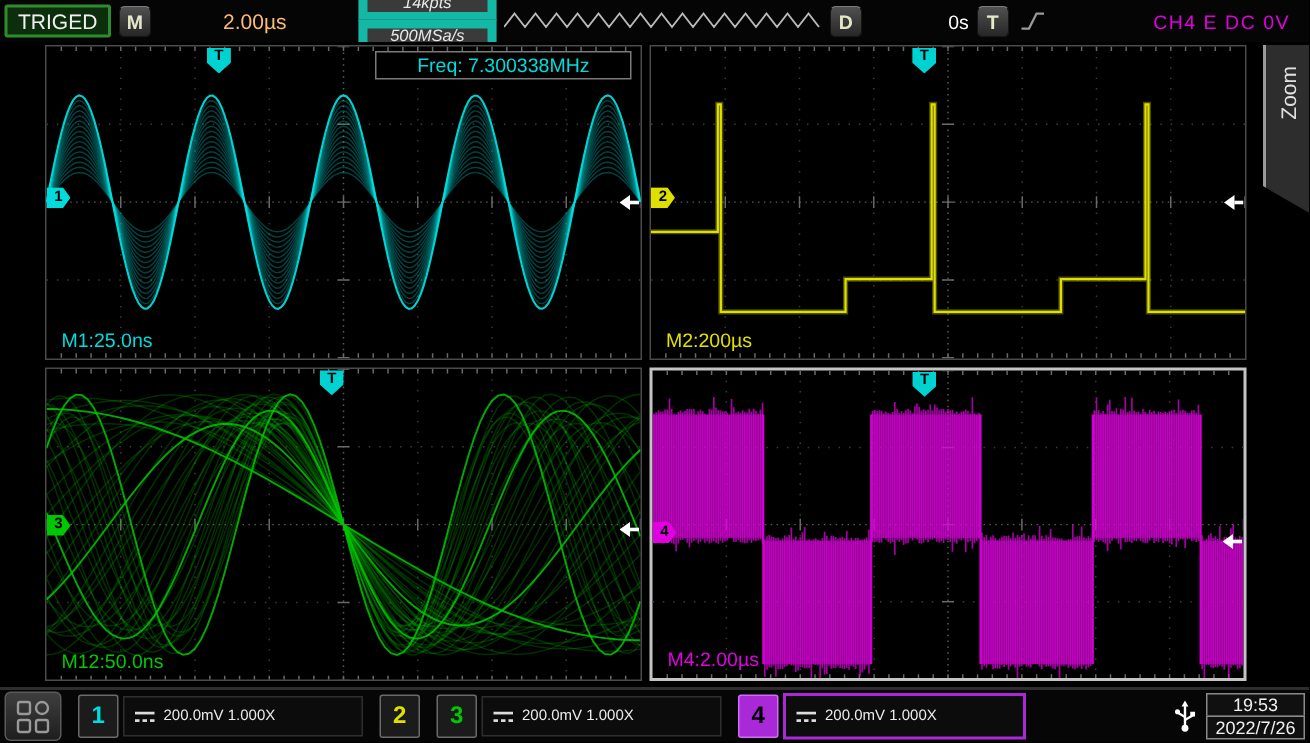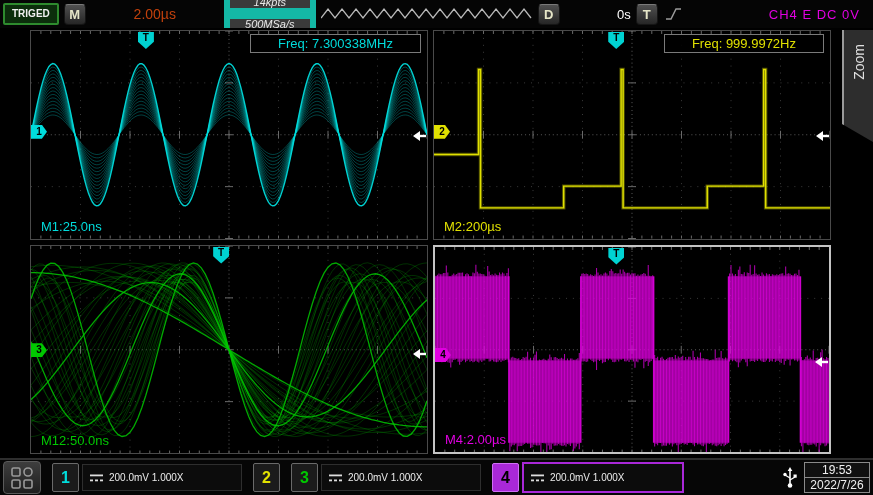--- a/index.html
+++ b/index.html
@@ -2,27 +2,27 @@
 <html><head>
 <meta charset="utf-8">
 <style>
   html,body{margin:0;padding:0;background:#000;}
   .scope{position:relative;width:873px;height:495px;background:#000;
          font-family:"Liberation Sans",sans-serif;overflow:hidden;}
 
   
   .topbar{position:absolute;top:0;left:0;width:873px;height:28px;background:#050505;
           display:flex;align-items:center;gap:5px;padding:0 3px;box-sizing:border-box;}
-  .triged{border:2px solid #2e8b2e;background:#0c2e0c;color:#f0f0f0;font-weight:bold;
-          font-size:10px;height:18px;line-height:18px;padding:0 7px;border-radius:2px;}
+  .triged{border:2px solid #2e8b2e;background:#0c2e0c;color:#f0f0f0;font-weight:normal;
+          font-size:14px;height:18px;line-height:18px;padding:0 7px;border-radius:2px;}
   .key{height:21px;min-width:22px;background:linear-gradient(#505050,#262626);
        border:1px solid #151515;border-top-color:#7a7a7a;border-radius:4px;
        color:#e6e6c8;font-weight:bold;font-size:13px;display:flex;align-items:center;
        justify-content:center;padding:0 3px;box-sizing:border-box;}
-  .tbval{color:#c2410c;font-size:14px;width:128px;text-align:center;}
+  .tbval{color:#fdba74;font-size:14px;width:128px;text-align:center;}
   .membox{display:flex;flex-direction:column;width:92px;}
   .membox div{background:#3a3a3a;border:6px solid #14b8a6;color:#e8e8e8;font-size:11px;
               line-height:11px;text-align:center;margin-top:-1px;padding:0;font-style:italic;}
   .zz{height:18px;}
   .delayval{color:#fff;font-size:13px;width:66px;text-align:right;}
   .edgeic{margin-left:2px;}
   .triginfo{color:#e000e0;font-size:13px;letter-spacing:1px;margin-left:auto;margin-right:10px;}
 
   
   .display{position:absolute;top:28px;left:0;width:873px;height:430px;background:#000;}
@@ -329,21 +329,20 @@
             <line x1="400" y1="101" x2="400" y2="109" stroke="#6a6a6a"></line>
             <line x1="196" y1="0" x2="204" y2="0" stroke="#6a6a6a"></line>
             <line x1="196" y1="52.5" x2="204" y2="52.5" stroke="#6a6a6a"></line>
             <line x1="196" y1="105" x2="204" y2="105" stroke="#6a6a6a"></line>
             <line x1="196" y1="157.5" x2="204" y2="157.5" stroke="#6a6a6a"></line>
             <line x1="196" y1="210" x2="204" y2="210" stroke="#6a6a6a"></line>
             <path d="M0,125 H45 V39 H47 V179 H131 V157 H189 V39 H191 V179 H276 V157 H333 V39 H335 V179 H400" fill="none" stroke="#e0e000" stroke-opacity="0.35" stroke-width="3.5"></path>
             <path d="M0,125 H45 V39 H47 V179 H131 V157 H189 V39 H191 V179 H276 V157 H333 V39 H335 V179 H400" fill="none" stroke="#e0e000" stroke-width="1.5"></path>
           </svg>
         <div class="tflag" style="left: 44%; background: rgb(0, 210, 210);">T</div>
-        <div class="freqbox">Freq: 999.9972Hz</div>
         <div class="chtag" style="top: 48.6%;">2</div>
         <div class="harrow" style="top: 48.6%;">
           <svg width="13" height="10">
               <polygon points="0,5 7,0 7,10" fill="#fff"></polygon>
               <rect x="7" y="3.8" width="6" height="2.4" fill="#fff"></rect>
             </svg>
         </div>
         <div class="mlabel">M2:200µs</div>
       </div>
 

